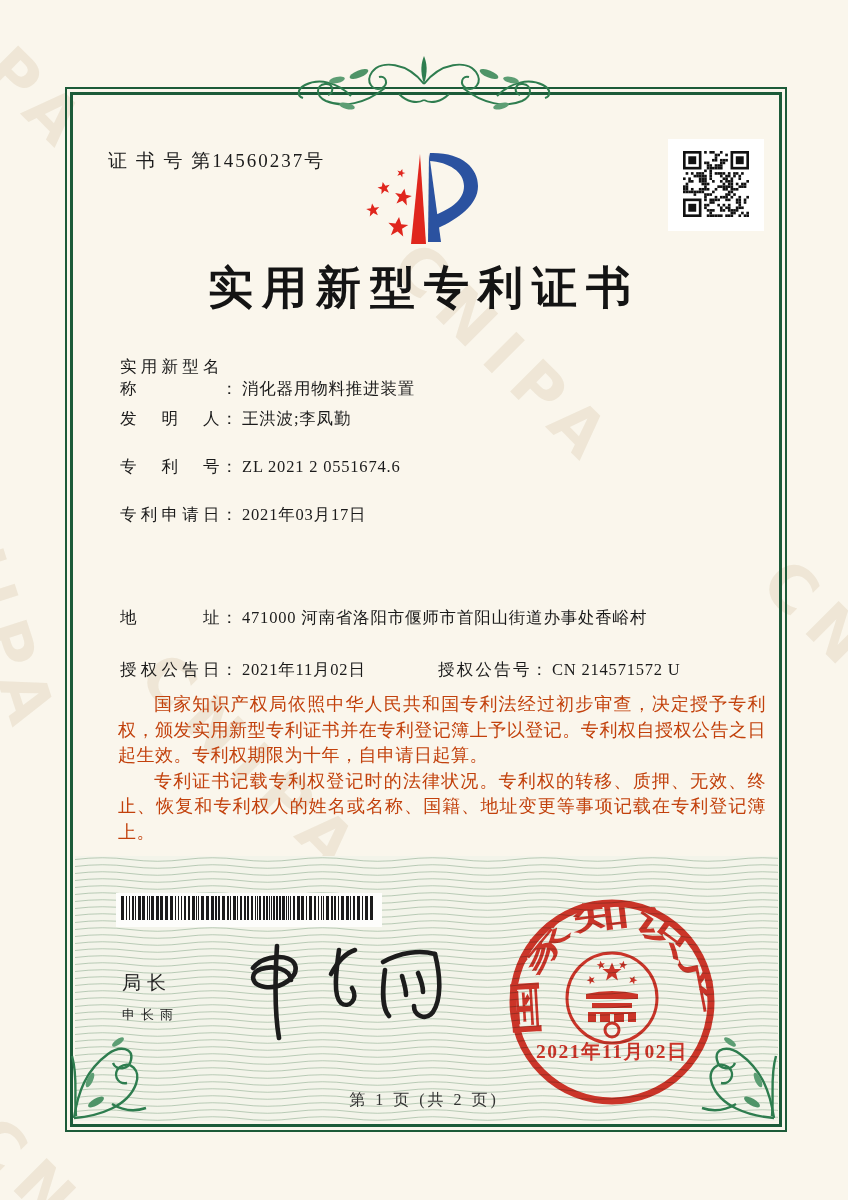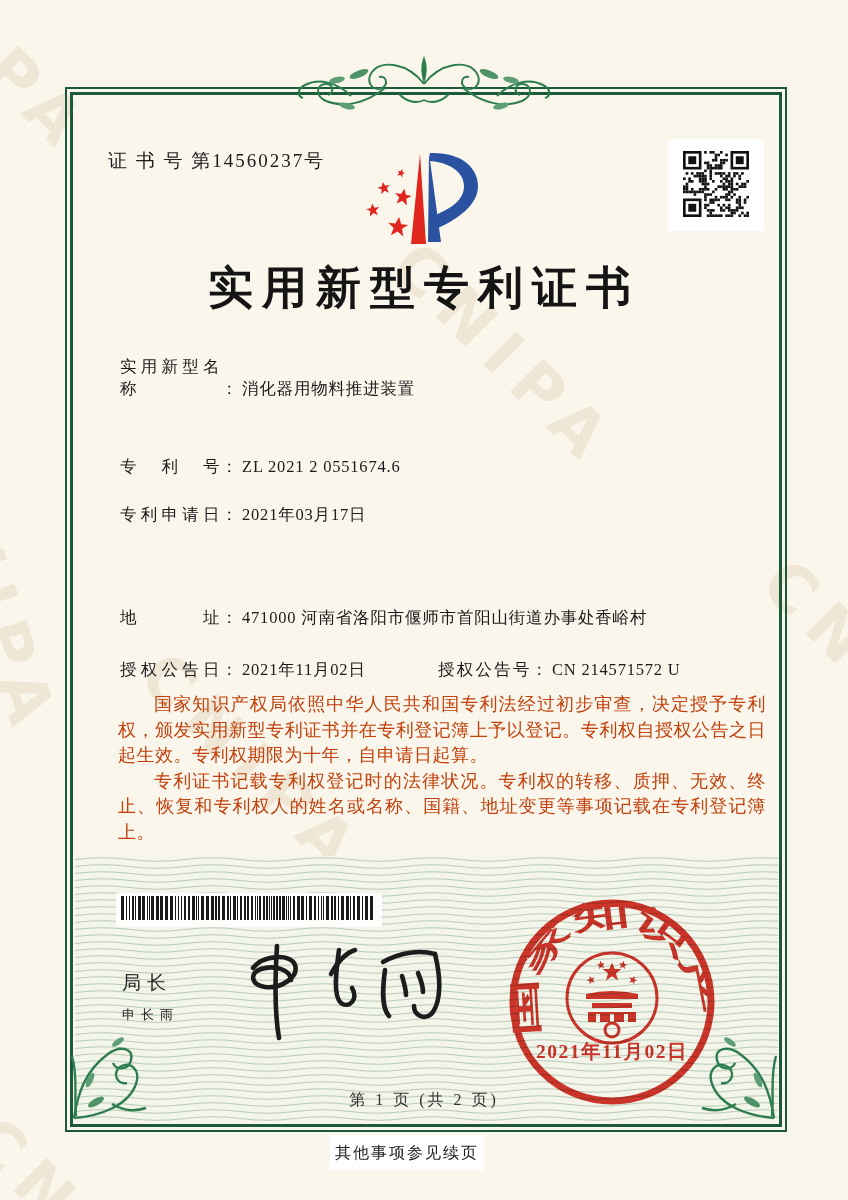--- a/index.html
+++ b/index.html
@@ -350,20 +350,23 @@
         <rect x="1" y="19" width="5" height="5" fill="#fff"></rect>
         <rect x="2" y="20" width="3" height="3" fill="#111"></rect>
       </svg>
   </div>
 
   <div class="title">实用新型专利证书</div>
 
   <div class="row" style="top:356px;">
     <span class="lab">实用新型名称</span><span class="colon">：</span><span class="val">消化器用物料推进装置</span>
   </div>
+  <div class="row" style="top:408px;">
+    <span class="lab">发明人</span><span class="colon">：</span><span class="val">王洪波;李凤勤</span>
+  </div>
   <div class="row" style="top:456px;">
     <span class="lab">专利号</span><span class="colon">：</span><span class="val">ZL 2021 2 0551674.6</span>
   </div>
   <div class="row" style="top:480px;margin-top:24px;">
     <span class="lab">专利申请日</span><span class="colon">：</span><span class="val">2021年03月17日</span>
   </div>
   <div class="row" style="top:607px;font-family:Liberation Serif, serif;">
     <span class="lab">地址</span><span class="colon">：</span><span class="val">471000 河南省洛阳市偃师市首阳山街道办事处香峪村</span>
   </div>
   <div class="row" style="top:659px;">
@@ -489,15 +492,14 @@
       <use href="#sst" transform="translate(133,90) scale(0.42) rotate(20)"></use>
       <path d="M86,104 Q112,98 138,104 L138,109 L86,109 Z"></path>
       <path d="M92,113 L132,113 L132,118 L92,118 Z"></path>
       <path d="M88,122 L136,122 L136,132 L88,132 Z M96,124 L100,124 L100,132 L96,132 Z M110,124 L114,124 L114,132 L110,132 Z M124,124 L128,124 L128,132 L124,132 Z" fill-rule="evenodd"></path>
       <circle cx="112" cy="140" r="7" fill="none" stroke="#d2271c" stroke-width="3"></circle>
     </g>
     <text x="112" y="168" text-anchor="middle" font-size="19.5" font-weight="bold" fill="#d2271c" font-family="'Liberation Serif',serif" letter-spacing="1.5">2021年11月02日</text>
   </svg>
 
   <div class="page-info">第 1 页 (共 2 页)</div>
-  <div class="cont-note">其他事项参见续页</div>
 
 </div>
 
 </body></html>

